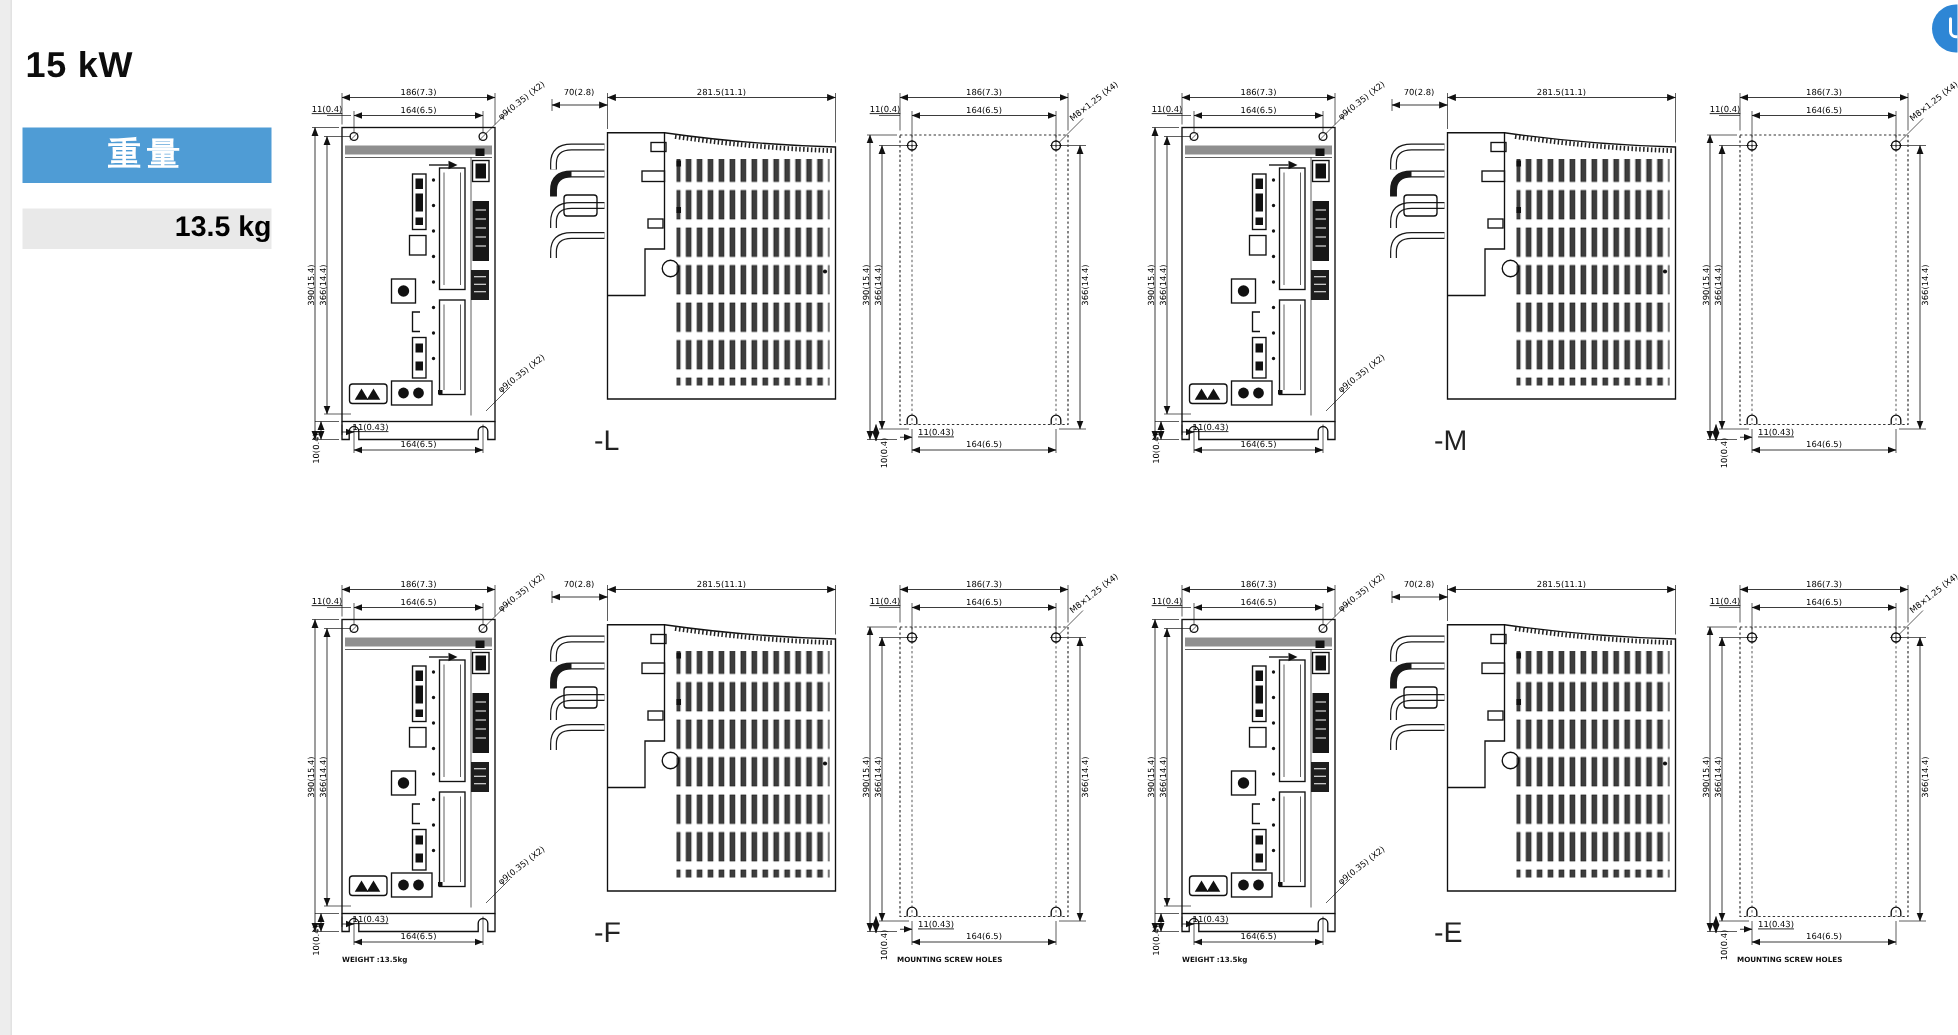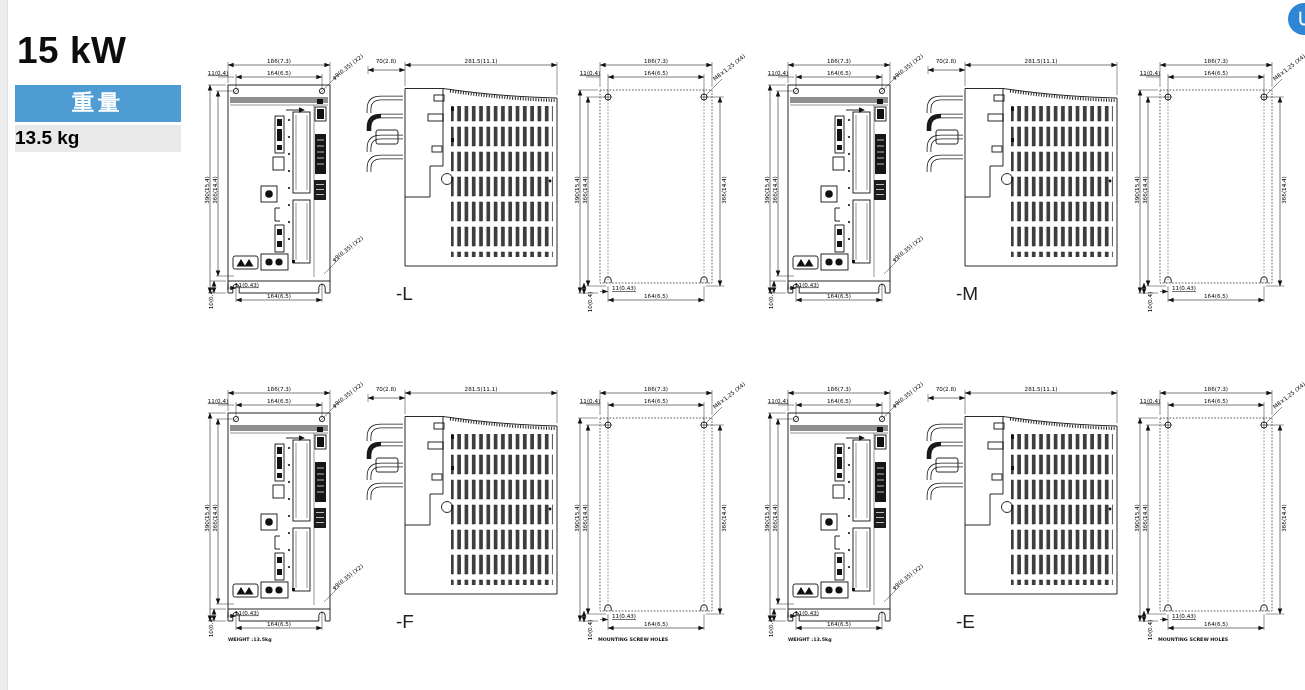--- a/index.html
+++ b/index.html
@@ -1,23 +1,23 @@
 <!DOCTYPE html>
 <html><head>
 <meta charset="utf-8">
 <style>
   html,body{margin:0;padding:0}
   body{width:1305px;height:690px;background:#ffffff;overflow:hidden;position:relative;
        font-family:"Liberation Sans",sans-serif}
   .left-strip{position:absolute;left:0;top:0;width:7px;height:690px;background:#ededed;border-right:1px solid #e2e2e2}
-  .page-title{position:absolute;left:17px;top:30px;font-size:37px;font-weight:bold;color:#0d0d0d;letter-spacing:.5px}
+  .page-title{position:absolute;left:17px;top:30px;font-size:24px;font-weight:bold;color:#0d0d0d;letter-spacing:.5px}
   .weight-card{position:absolute;left:15px;top:85px;width:166px}
   .wc-header{background:#4f9cd5;color:#ffffff;font-weight:bold;font-size:22px;text-align:center;
              padding:3px 0 4px 0;letter-spacing:4px}
-  .wc-value{margin-top:3px;background:#e9e9e9;color:#000;font-weight:bold;font-size:19px;text-align:left;
+  .wc-value{margin-top:17px;background:#e9e9e9;color:#000;font-weight:bold;font-size:19px;text-align:right;
             padding:2px 0 3px 0}
   .fab{position:absolute;left:1288px;top:3px;width:32px;height:32px;border-radius:50%;background:#2e86d5;
        display:flex;align-items:center;justify-content:center;cursor:pointer}
   #drawings .group{position:absolute}
   
   .b{stroke:#111;stroke-width:.9;fill:none}
   .t{stroke:#111;stroke-width:.45;fill:none}
   .d{stroke:#111;stroke-width:.55;fill:none}
   svg text{font-family:"DejaVu Sans",sans-serif;fill:#000}
   .dimt{font-size:5.6px}

